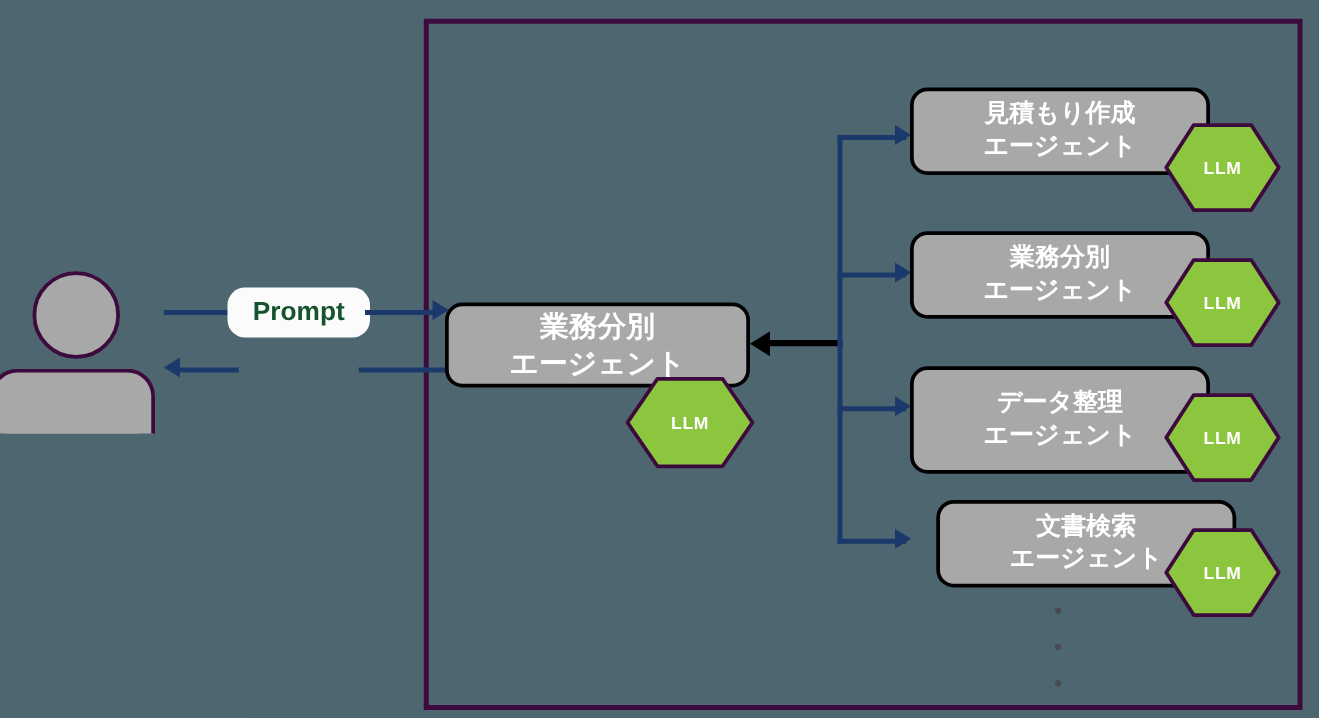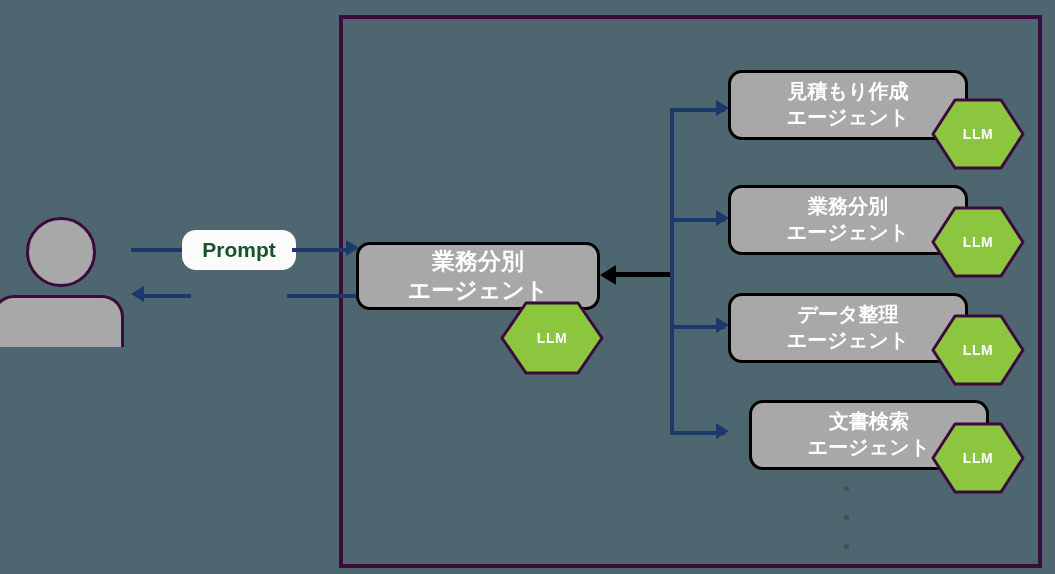--- a/index.html
+++ b/index.html
@@ -121,21 +121,21 @@
     <span class="agent-line">業務分別</span>
     <span class="agent-line">エージェント</span>
   </div>
   <div class="hex" style="left:931px;top:206px;width:94px;height:72px;">
     <svg width="94" height="72" viewBox="0 0 94 72">
       <polygon points="24,2 70,2 92,36 70,70 24,70 2,36" fill="#8cc63f" stroke="#3d0a3d" stroke-width="3" stroke-linejoin="round"></polygon>
     </svg>
     <span>LLM</span>
   </div>
 
-  <div class="agent-box" style="left:728px;top:293px;width:240px;height:70px;">
+  <div class="agent-box" style="left:728px;top:293px;width:240px;height:86px;">
     <span class="agent-line">データ整理</span>
     <span class="agent-line">エージェント</span>
   </div>
   <div class="hex" style="left:931px;top:314px;width:94px;height:72px;">
     <svg width="94" height="72" viewBox="0 0 94 72">
       <polygon points="24,2 70,2 92,36 70,70 24,70 2,36" fill="#8cc63f" stroke="#3d0a3d" stroke-width="3" stroke-linejoin="round"></polygon>
     </svg>
     <span>LLM</span>
   </div>
 

